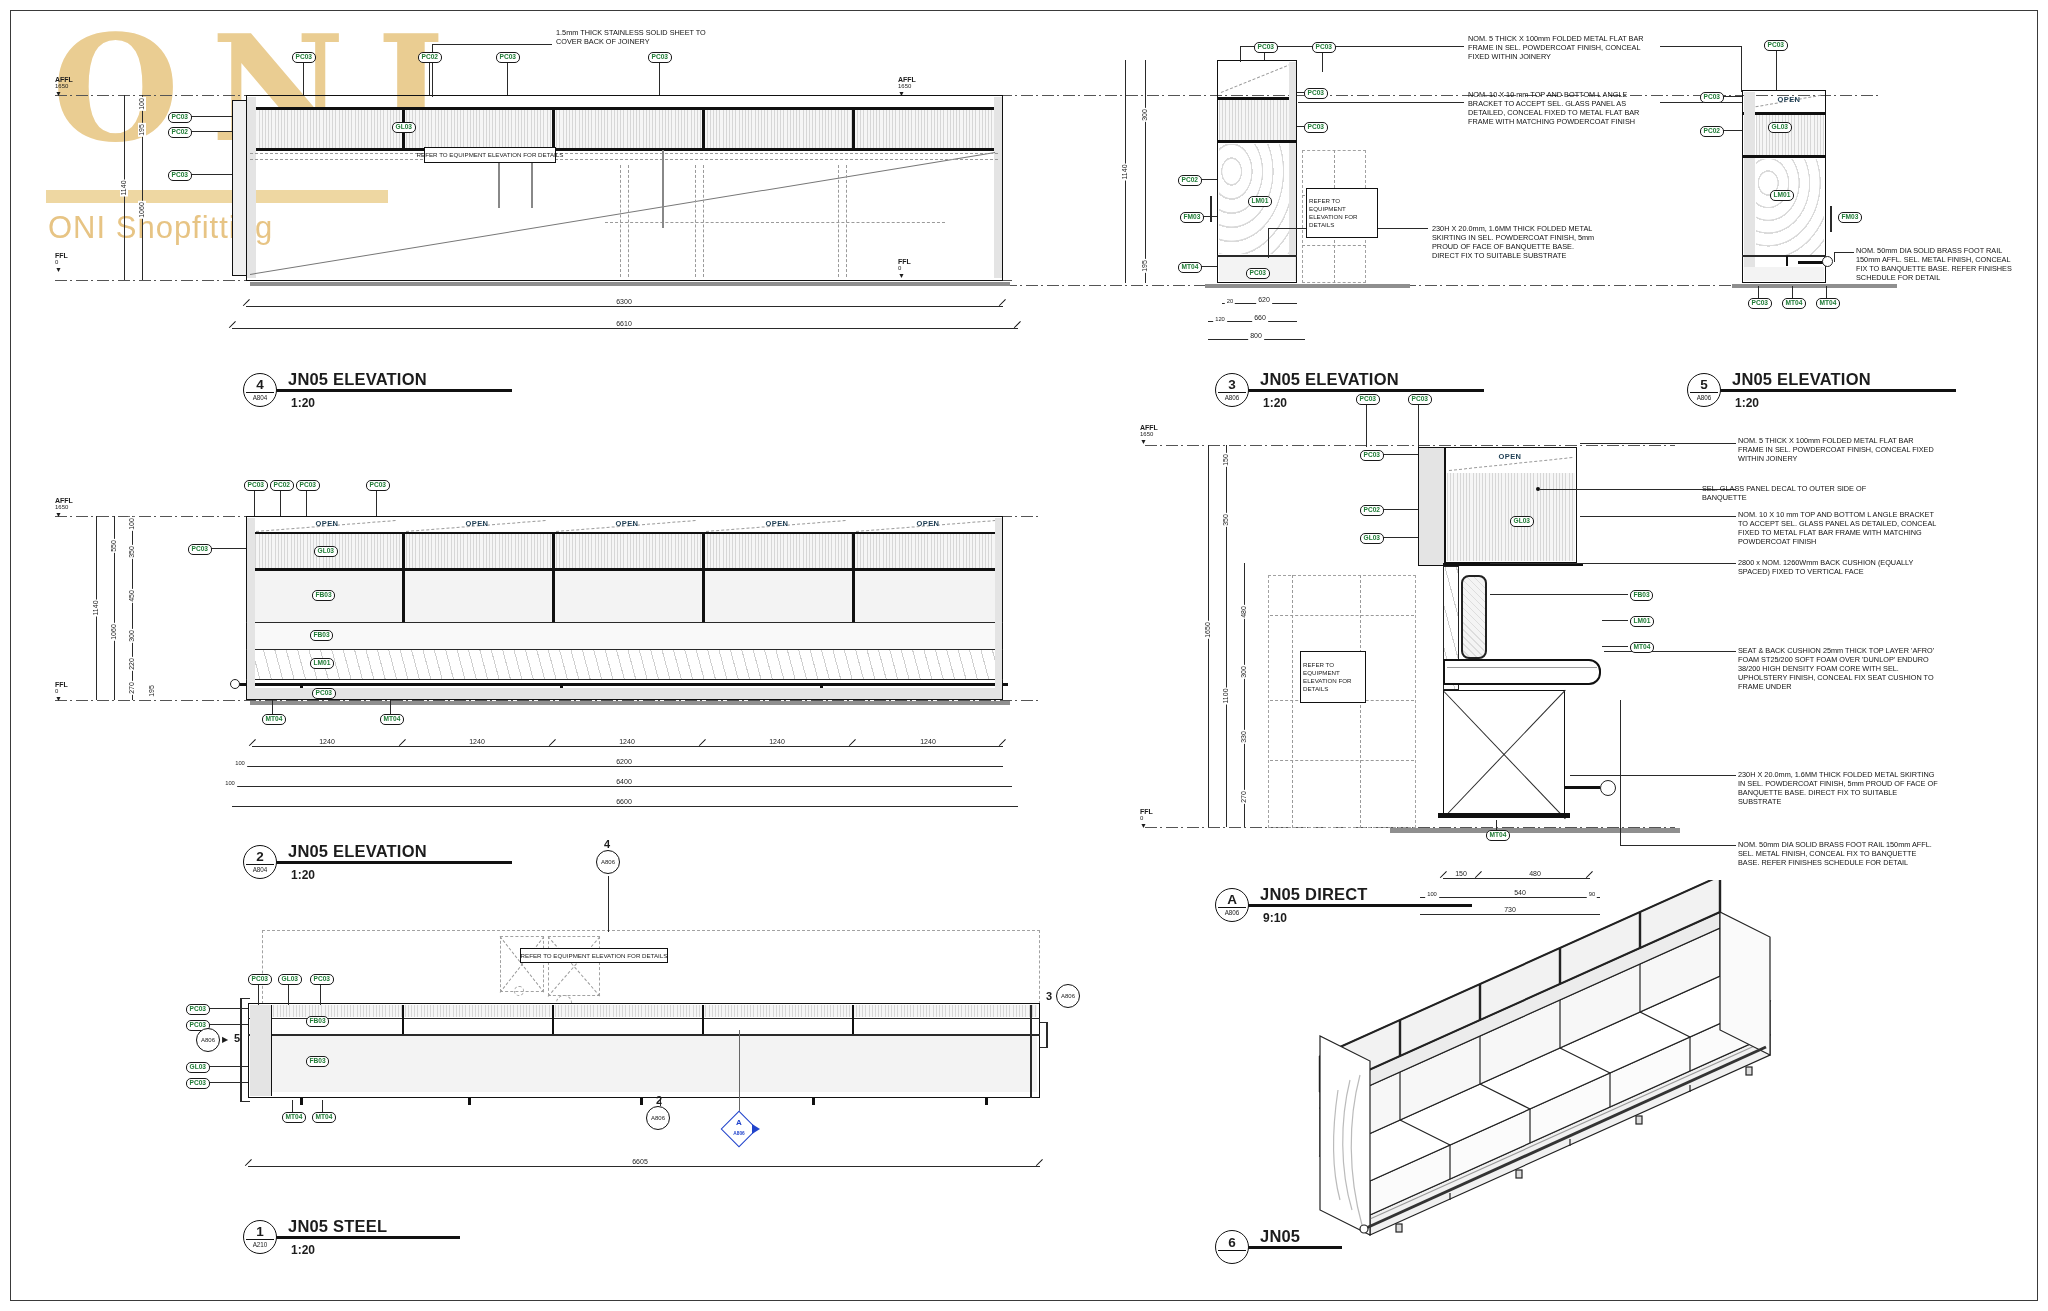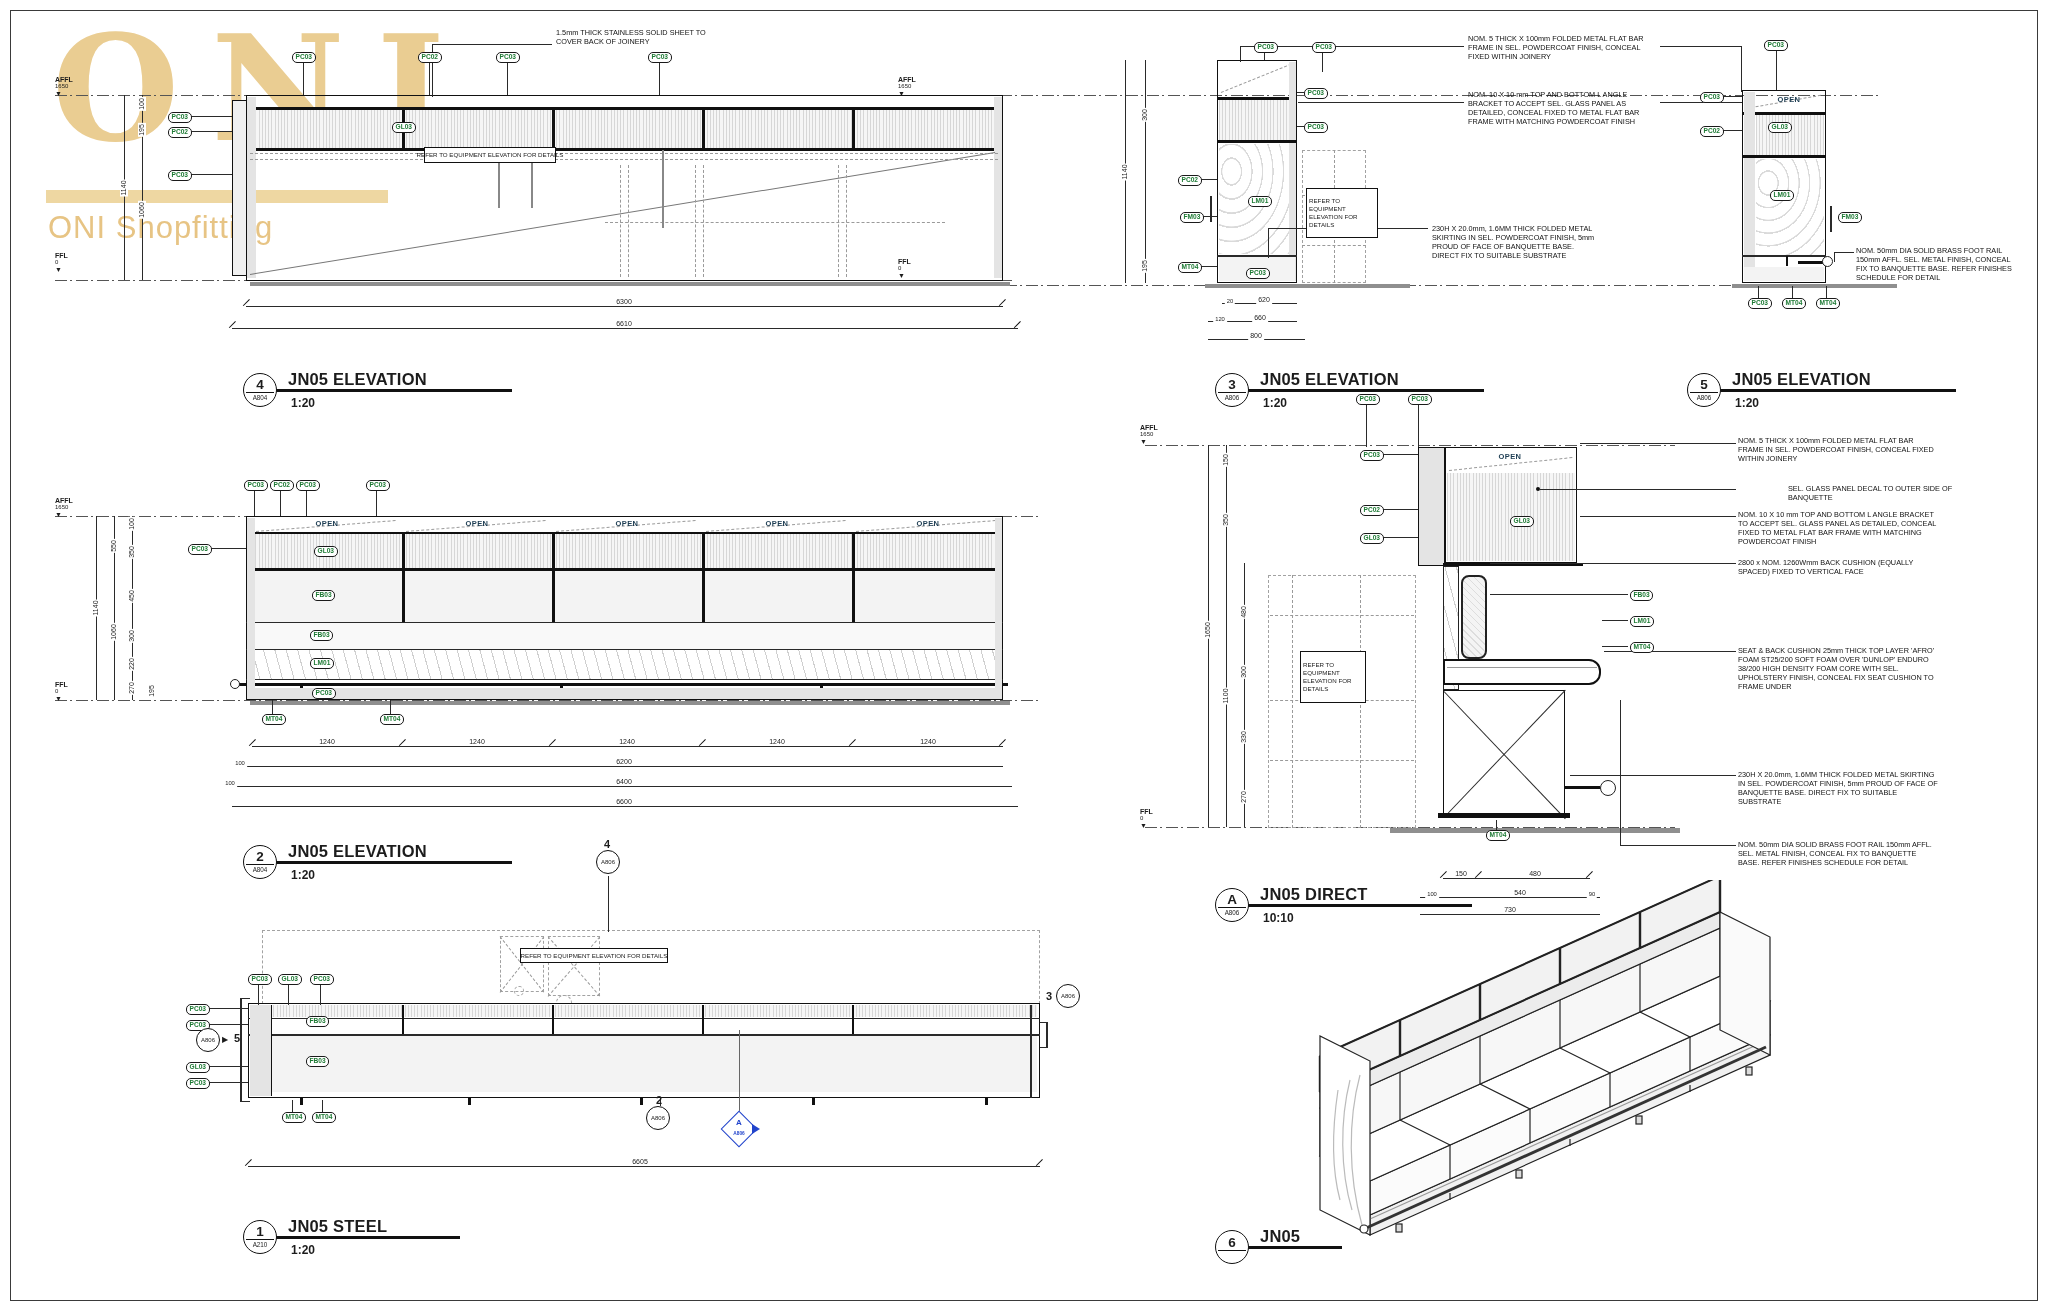--- a/index.html
+++ b/index.html
@@ -430,21 +430,21 @@
 <span class="dl" style="left:1535px;top:870px">480</span>
 <i class="ln" style="left:1420px;top:897px;width:180px"></i>
 <span class="dl sm" style="left:1432px;top:890px">100</span>
 <span class="dl" style="left:1520px;top:889px">540</span>
 <span class="dl sm" style="left:1592px;top:890px">90</span>
 <i class="ln" style="left:1420px;top:914px;width:180px"></i>
 <span class="dl" style="left:1510px;top:906px">730</span>
 
 <div class="note" style="left:1738px;top:436px;width:200px">NOM. 5 THICK X 100mm FOLDED METAL FLAT BAR FRAME IN SEL. POWDERCOAT FINISH, CONCEAL FIXED WITHIN JOINERY</div>
 <i class="ln" style="left:1580px;top:443px;width:156px"></i>
-<div class="note" style="left:1788px;top:484px;width:200px">SEL. GLASS PANEL DECAL TO OUTER SIDE OF BANQUETTE</div>
+<div class="note" style="left:1702px;top:484px;width:200px">SEL. GLASS PANEL DECAL TO OUTER SIDE OF BANQUETTE</div>
 <i class="ln" style="left:1540px;top:489px;width:196px"></i>
 <i class="blk" style="left:1536px;top:487px;width:4px;height:4px;border-radius:50%"></i>
 <div class="note" style="left:1738px;top:510px;width:200px">NOM. 10 X 10 mm TOP AND BOTTOM L ANGLE BRACKET TO ACCEPT SEL. GLASS PANEL AS DETAILED, CONCEAL FIXED TO METAL FLAT BAR FRAME WITH MATCHING POWDERCOAT FINISH</div>
 <i class="ln" style="left:1580px;top:516px;width:156px"></i>
 <div class="note" style="left:1738px;top:558px;width:200px">2800 x NOM. 1260Wmm BACK CUSHION (EQUALLY SPACED) FIXED TO VERTICAL FACE</div>
 <i class="ln" style="left:1490px;top:563px;width:246px"></i>
 <div class="note" style="left:1738px;top:646px;width:200px">SEAT &amp; BACK CUSHION 25mm THICK TOP LAYER 'AFRO' FOAM ST25/200 SOFT FOAM OVER 'DUNLOP' ENDURO 38/200 HIGH DENSITY FOAM CORE WITH SEL. UPHOLSTERY FINISH, CONCEAL FIX SEAT CUSHION TO FRAME UNDER</div>
 <i class="ln" style="left:1604px;top:651px;width:132px"></i>
 <div class="note" style="left:1738px;top:770px;width:200px">230H X 20.0mm, 1.6MM THICK FOLDED METAL SKIRTING IN SEL. POWDERCOAT FINISH, 5mm PROUD OF FACE OF BANQUETTE BASE. DIRECT FIX TO SUITABLE SUBSTRATE</div>
 <i class="ln" style="left:1570px;top:775px;width:166px"></i>
@@ -624,21 +624,21 @@
 <i class="tline" style="left:260px;top:861px;width:252px"></i>
 <span class="ttl" style="left:288px;top:842px">JN05 ELEVATION</span>
 <span class="scl" style="left:291px;top:868px">1:20</span>
 
 <div class="bub" style="left:1215px;top:888px">
     <span class="n">A</span>
     <span class="sh">A806</span>
   </div>
 <i class="tline" style="left:1232px;top:904px;width:240px"></i>
 <span class="ttl" style="left:1260px;top:885px">JN05 DIRECT</span>
-<span class="scl" style="left:1263px;top:911px">10:10</span>
+<span class="scl" style="left:1263px;top:911px">9:10</span>
 
 <div class="bub" style="left:243px;top:1220px">
     <span class="n">1</span>
     <span class="sh">A210</span>
   </div>
 <i class="tline" style="left:260px;top:1236px;width:200px"></i>
 <span class="ttl" style="left:288px;top:1217px">JN05 STEEL</span>
 <span class="scl" style="left:291px;top:1243px">1:20</span>
 
 <div class="bub" style="left:1215px;top:1230px">

